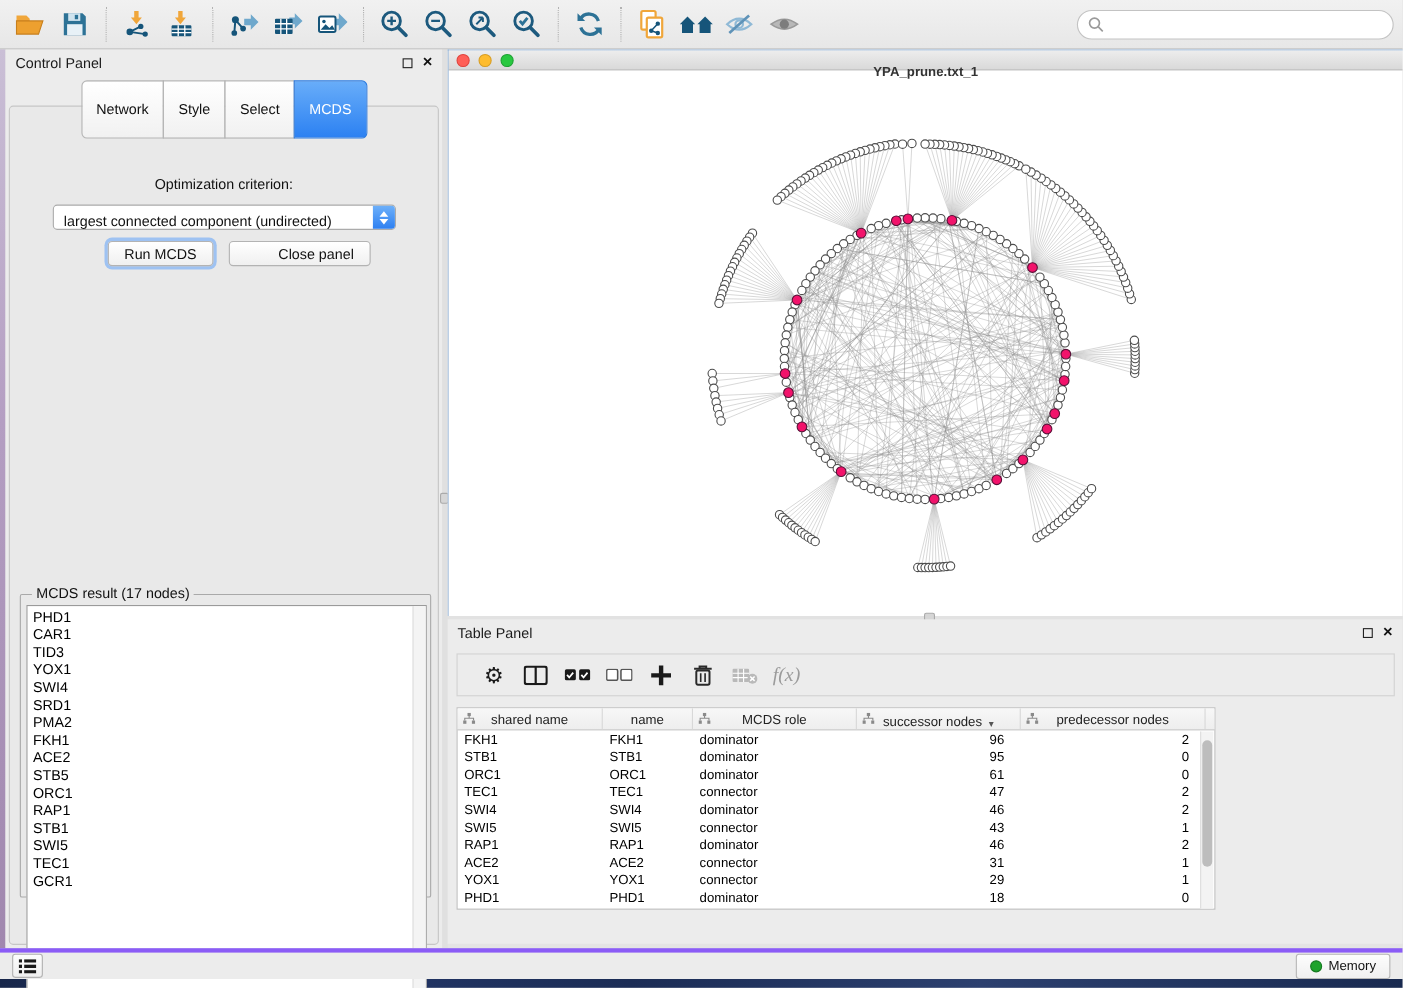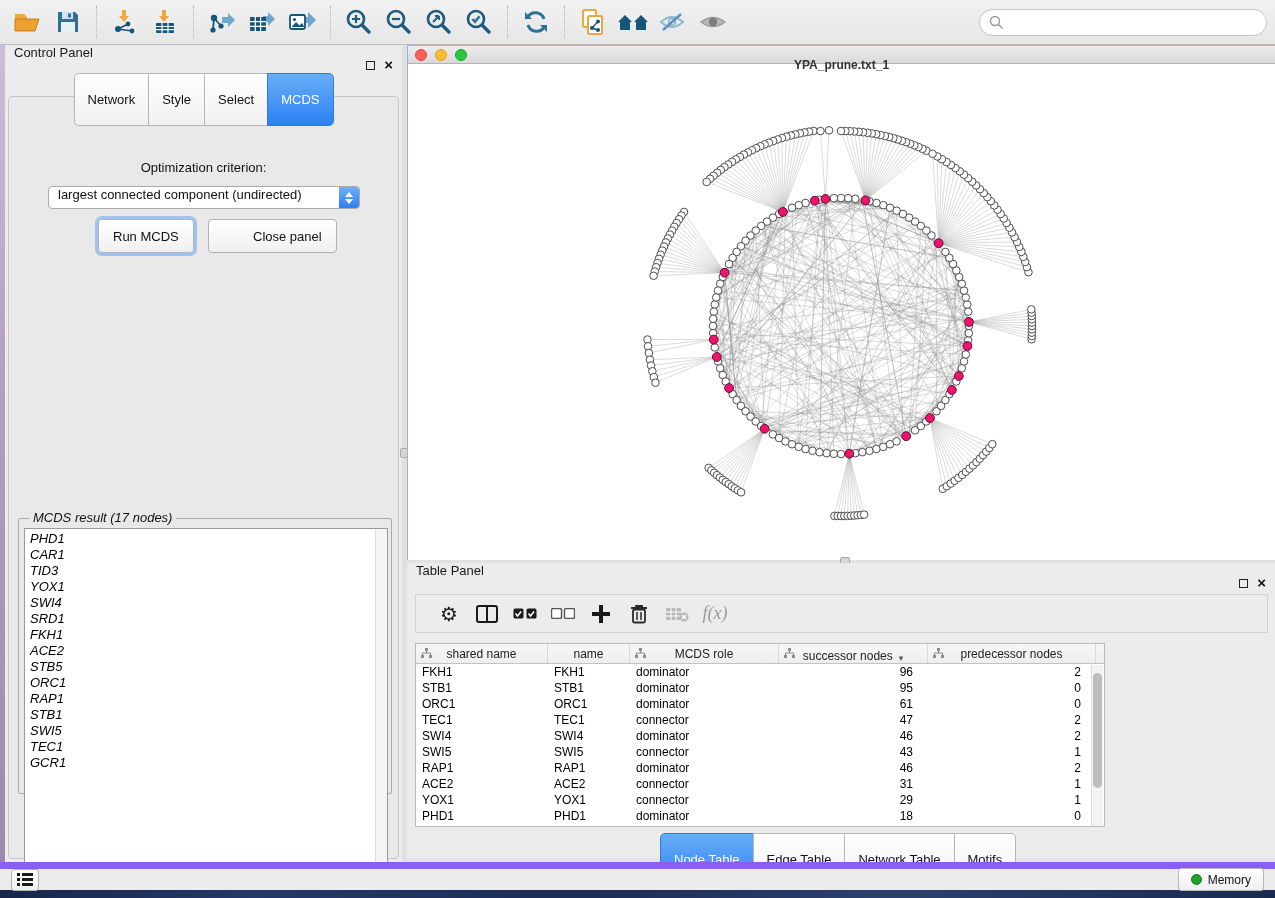--- a/index.html
+++ b/index.html
@@ -19,54 +19,54 @@
   #toolbar-search input { border:none; outline:none; width:250px; font-size:13px; background:transparent; }
 
   
   #left-strip { left:0; top:45px; width:5px; height:845px;
     background:linear-gradient(#cabfd6,#b49ec2 40%,#9f86ad); }
   #bottom-strip { left:0; top:890px; width:1275px; height:8px;
     background:linear-gradient(90deg,#17264a,#24386b 20%,#1b2c55 45%,#2c406f 70%,#192a50); }
 
   
   #control-panel { left:5px; top:45px; width:397px; height:817px; background:#ececec; }
-  .panel-header { height:24px; display:flex; padding:0 9px;flex-direction:column; }
+  .panel-header { height:24px; display:flex; align-items:center; padding:0 9px; }
   .panel-title { font-size:13px; color:#1a1a1a; }
   .win-icons { margin-left:auto; display:flex; align-items:center; gap:9px; }
   .float-icon { width:9px; height:9px; border:1.5px solid #222; display:inline-block; }
   .close-icon { font-size:15px; font-weight:bold; color:#111; line-height:10px; }
 
   .seg { display:flex; }
   .seg .segbtn { border:1px solid #b5b5b5; background:linear-gradient(#ffffff,#f1f1f1);
     color:#111; font-size:13px; padding:18px 13px; margin-left:-1px; cursor:default; white-space:nowrap; }
   .seg .segbtn:first-child { border-radius:5px 0 0 5px; margin-left:0; }
   .seg .segbtn:last-child { border-radius:0 5px 5px 0; }
   .seg .segbtn.active { background:linear-gradient(#68adf9,#2c81f2); color:#fff; border-color:#2e7ce0; }
 
   #cp-tabs { position:absolute; left:50%; top:28px; transform:translateX(-50%); z-index:3; }
   #cp-body { position:absolute; left:3px; top:51px; width:391px; height:763px;
     background:#e9e9e9; border:1px solid #c6c6c6; border-radius:4px; }
   #opt-label { position:absolute; top:63px; width:100%; text-align:center; font-size:13px; color:#111; }
   #opt-select { position:absolute; left:39px; top:89px; width:312px; height:23px; background:#fff;
-    border:1px solid #ababab; border-radius:4px; display:flex; align-items:flex-start; }
+    border:1px solid #ababab; border-radius:4px; display:flex; align-items:flex-end; }
   #opt-select .val { flex:1; font-size:13px; padding-left:9px; color:#111; white-space:nowrap; }
   #opt-select .stepper { width:20px; height:21px; border-radius:0 3px 3px 0;
     background:linear-gradient(#6db0fa,#2e80f1); display:flex; flex-direction:column;
     align-items:center; justify-content:center; gap:2px; }
   .tri-up { width:0; height:0; border-left:4px solid transparent; border-right:4px solid transparent;
     border-bottom:5px solid #fff; }
   .tri-down { width:0; height:0; border-left:4px solid transparent; border-right:4px solid transparent;
     border-top:5px solid #fff; }
-  .pushbtn { position:absolute; height:34px; background:linear-gradient(#ffffff,#f0f0f0);
+  .pushbtn { position:absolute; height:23px; background:linear-gradient(#ffffff,#f0f0f0);
     border:1px solid #b3b3b3; border-radius:4px; font-size:13px; color:#111; padding:0 14px; cursor:default; }
   #run-btn { left:89px; top:122px; box-shadow:0 0 0 3px rgba(97,163,250,.55); }
   #close-panel-btn { left:199px; top:122px;padding-left:44px; }
 
-  #mcds-fieldset { position:absolute; left:9px; top:421px; width:374px; height:276px;
-    border:1px solid #a9a9a9; border-radius:2px;font-style:italic; }
+  #mcds-fieldset { position:absolute; left:9px; top:443px; width:374px; height:276px;
+    border:1px solid #a9a9a9; border-radius:2px; }
   #mcds-legend { position:absolute; left:10px; top:-9px; background:#e9e9e9; padding:0 4px;
     font-size:13px; color:#111; }
   #mcds-list { position:absolute; left:5px; top:9px; width:364px; height:357px; background:#fff;
     border:1px solid #9a9a9a; overflow:hidden; }
   #mcds-items { padding:2px 0 0 5px; }
   #mcds-items .li { font-size:13px; line-height:16px; color:#000; }
   #mcds-scroll { position:absolute; right:0; top:0; width:12px; height:100%;
     background:#f4f4f4; border-left:1px solid #ddd; }
 
   
@@ -116,21 +116,21 @@
   .c0 { width:132px; } .c1 { width:82px; } .c2 { width:149px; } .c3 { width:149px;align-items:flex-end; }
   .c4 { width:168px; } .cf { flex:1; border-right:none !important; }
   #table-vscroll { position:absolute; right:1px; top:21px; width:12px; height:161px;
     background:#f3f3f3; border-left:1px solid #ddd; }
   #table-vthumb { position:absolute; left:1px; top:8px; width:9px; height:115px;
     background:#bdbdbd; border-radius:5px; }
   #tp-tabs { position:absolute; left:253px; top:270px; }
 
   
   #status-bar { left:0; top:862px; width:1275px; height:28px; background:#ececec;
-    border-top:7px solid #8b5cf6; display:flex; align-items:center; padding:0 11px; }
+    border-top:4px solid #8b5cf6; display:flex; align-items:center; padding:0 11px; }
   #taskmon-btn { width:28px; height:22px; background:linear-gradient(#fdfdfd,#efefef);
     border:1px solid #b2b2b2; border-radius:3px; display:flex; align-items:center; justify-content:center; }
   #memory-btn { margin-left:auto; height:23px; background:linear-gradient(#fdfdfd,#f0f0f0);
     border:1px solid #b7b7b7; border-radius:3px; display:flex; align-items:center;
     gap:6px; padding:0 12px; font-size:12px; color:#111; }
   #memory-dot { width:11px; height:11px; border-radius:50%; background:#1fa32c; border:1px solid #157a20; }
 </style>
 </head>
 <body>
 
@@ -305,20 +305,21 @@
     <div id="mcds-fieldset">
       <span id="mcds-legend">MCDS result (17 nodes)</span>
       <div id="mcds-list">
         <div id="mcds-items">
             <div class="li">PHD1</div>
             <div class="li">CAR1</div>
             <div class="li">TID3</div>
             <div class="li">YOX1</div>
             <div class="li">SWI4</div>
             <div class="li">SRD1</div>
+            <div class="li">PMA2</div>
             <div class="li">FKH1</div>
             <div class="li">ACE2</div>
             <div class="li">STB5</div>
             <div class="li">ORC1</div>
             <div class="li">RAP1</div>
             <div class="li">STB1</div>
             <div class="li">SWI5</div>
             <div class="li">TEC1</div>
             <div class="li">GCR1</div>
           </div>
@@ -1270,26 +1271,20 @@
           <div class="td c3 r">18</div>
           <div class="td c4 r">0</div>
           <div class="td cf"></div>
         </div>
       </div>
     <div id="table-vscroll">
       <div id="table-vthumb"></div>
     </div>
   </div>
 
-  <div id="tp-tabs" class="seg">
-      <button class="segbtn active">Node Table</button>
-      <button class="segbtn">Edge Table</button>
-      <button class="segbtn">Network Table</button>
-      <button class="segbtn">Motifs</button>
-    </div>
 </div>
 
 <div id="status-bar" class="abs">
   <button id="taskmon-btn">
     <svg width="16" height="13" viewBox="0 0 16 13">
       <g fill="#1a1a1a">
         <rect x="0" y="0" width="3" height="3"></rect>
           <rect x="5" y="0" width="11" height="3"></rect>
         <rect x="0" y="5" width="3" height="3"></rect>
           <rect x="5" y="5" width="11" height="3"></rect>

